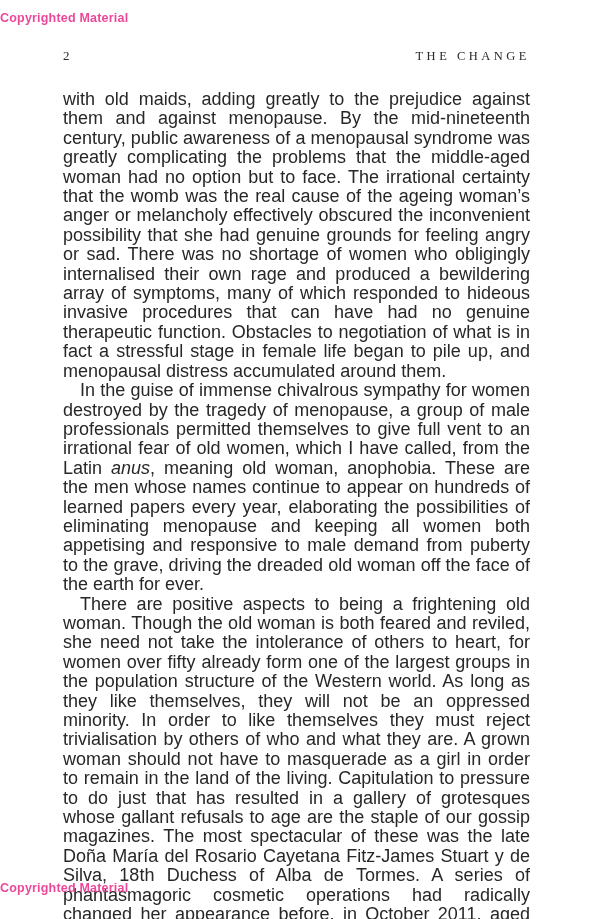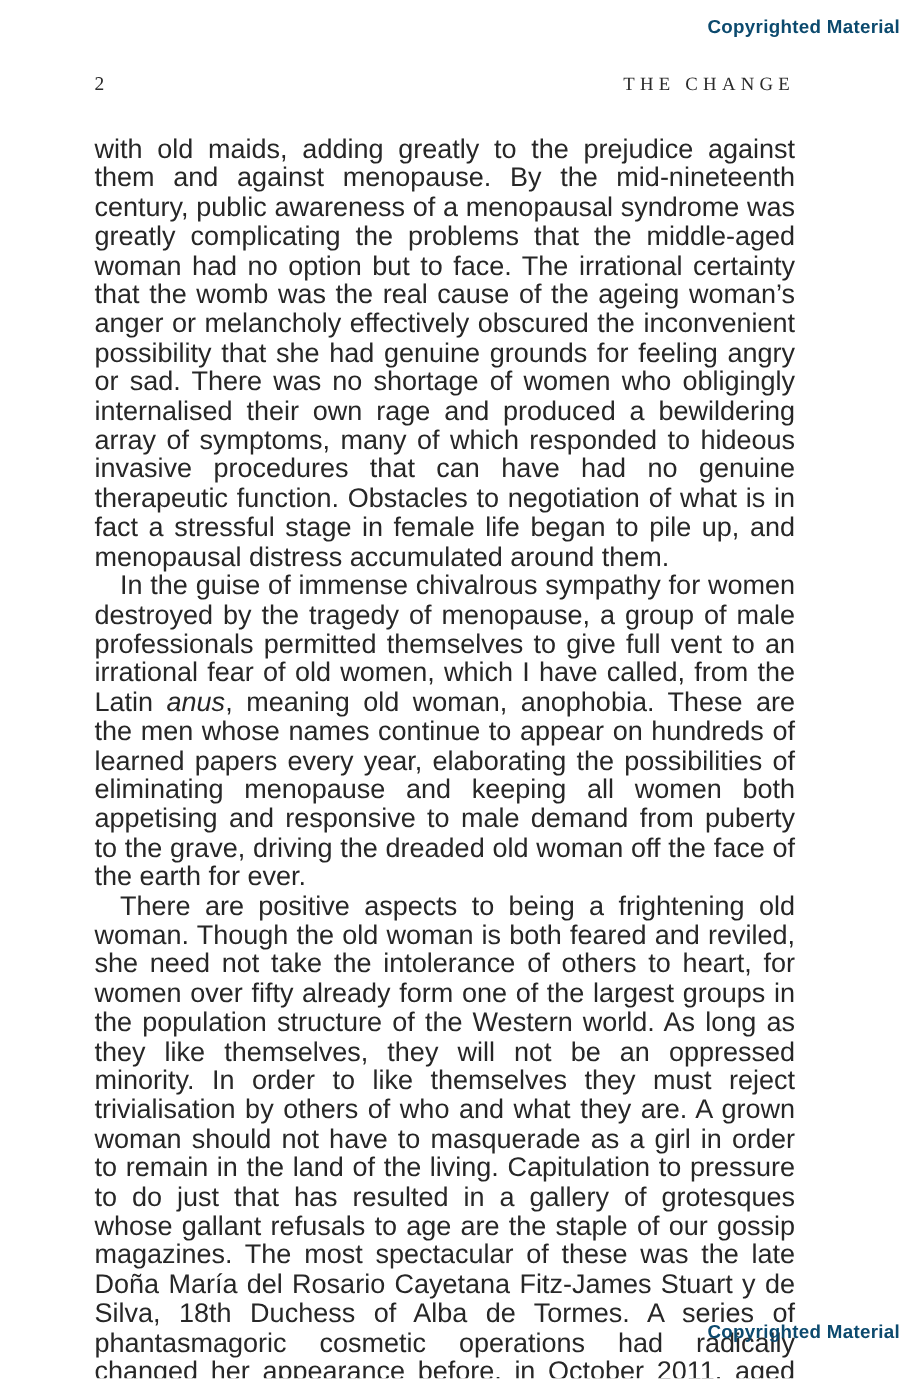--- a/index.html
+++ b/index.html
@@ -11,25 +11,25 @@
     position: relative;
     width: 600px;
     height: 919px;
     background: #ffffff;
     overflow: hidden;
   }
   .watermark {
     position: absolute;
     left: 0;
     width: 100%;
-    text-align: right;
+    text-align: left;
     font-family: "Liberation Sans", sans-serif;
     font-weight: bold;
     font-size: 12.5px;
-    color: #0c4a6e;
+    color: #ec4899;
     letter-spacing: 0.2px;
   }
   .watermark.top { top: 11px; }
   .watermark.bottom { top: 881px; }
 
   .page-header {
     position: absolute;
     top: 48px;
     left: 63px;
     right: 70px;

